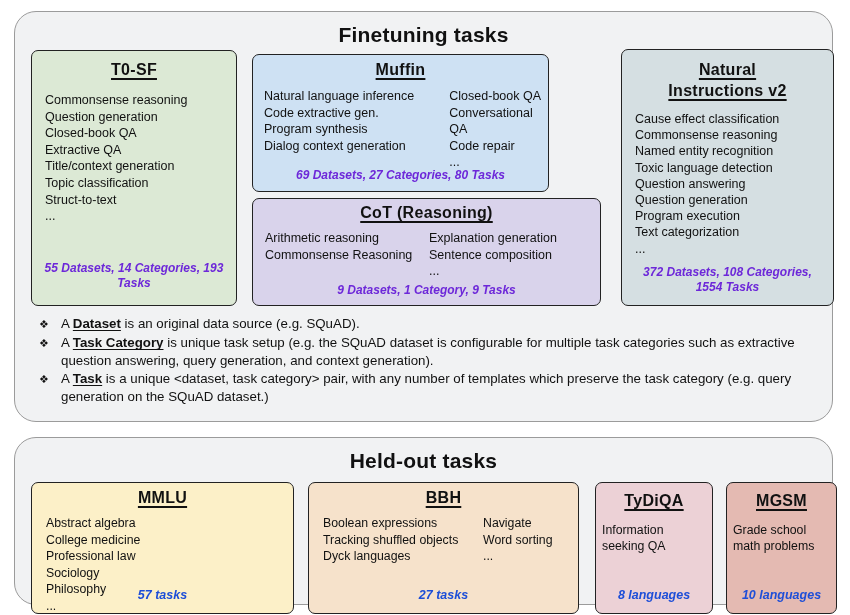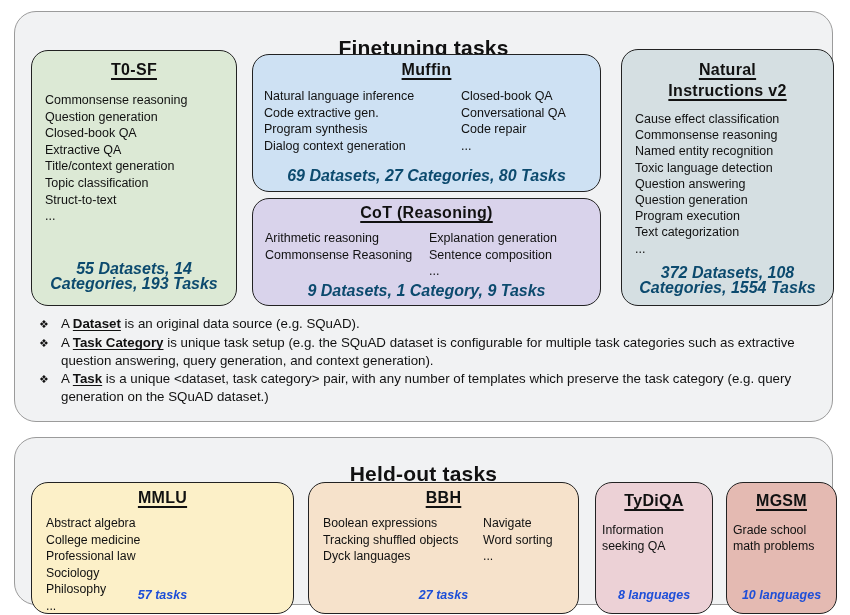--- a/index.html
+++ b/index.html
@@ -15,68 +15,68 @@
     background: #f1f2f3;
     border: 1.5px solid #9b9b9b;
     border-radius: 22px;
   }
   #finetuning-panel { left: 14px; top: 11px; width: 819px; height: 411px; }
   #heldout-panel   { left: 14px; top: 437px; width: 819px; height: 168px; }
   .panel-title {
     text-align: center;
     font-weight: bold;
     font-size: 21px;
-    padding-top: 24px;
+    padding-top: 11px;
     letter-spacing: 0.2px;
   }
   .box {
     position: absolute;
     border: 1.6px solid #222222;
-    border-radius: 17px;
+    border-radius: 7px;
     overflow: hidden;
   }
   .box-title {
     text-align: center;
     font-weight: bold;
     font-size: 16px;
     text-decoration: underline;
     text-decoration-thickness: 1.8px;
     text-underline-offset: 3px;
     letter-spacing: 0.3px;
   }
   .items { font-size: 12.5px; line-height: 16.6px; }
   .cols { display: flex; }
   .stats {
     position: absolute;
     left: 8px; right: 8px;
-    color: #0c4a6e;
+    color: #6d28d9;
     font-weight: bold;
     font-style: italic;
-    font-size: 16px;
+    font-size: 12px;
     line-height: 15px;
     text-align: center;
   }
   .stats-black {
     position: absolute;
     left: 4px; right: 4px;
     bottom: 11px;
     color: #1d4ed8;
     font-weight: bold;
     font-style: italic;
     font-size: 12.5px;
     text-align: center;
   }
 
   
   #box-t0sf   { left: 16px;  top: 38px;  width: 206px; height: 256px; background: #dce9d5; }
   #box-t0sf .box-title { margin: 10px 0 13px; }
   #box-t0sf .items { padding-left: 13px; }
   #box-t0sf .stats { bottom: 14px; }
 
-  #box-muffin { left: 237px; top: 42px;  width: 349px; height: 138px; background: #cee1f3; }
+  #box-muffin { left: 237px; top: 42px;  width: 297px; height: 138px; background: #cee1f3; }
   #box-muffin .box-title { margin: 6px 0 9px; }
   #box-muffin .cols { padding-left: 11px; }
   #box-muffin .col-left { width: 197px; }
   #box-muffin .stats { bottom: 8px; }
 
   #box-cot    { left: 237px; top: 186px; width: 349px; height: 108px; background: #d9d3eb; }
   #box-cot .box-title { margin: 5px 0 8px; }
   #box-cot .cols { padding-left: 12px; }
   #box-cot .col-left { width: 164px; }
   #box-cot .stats { bottom: 7px; }

